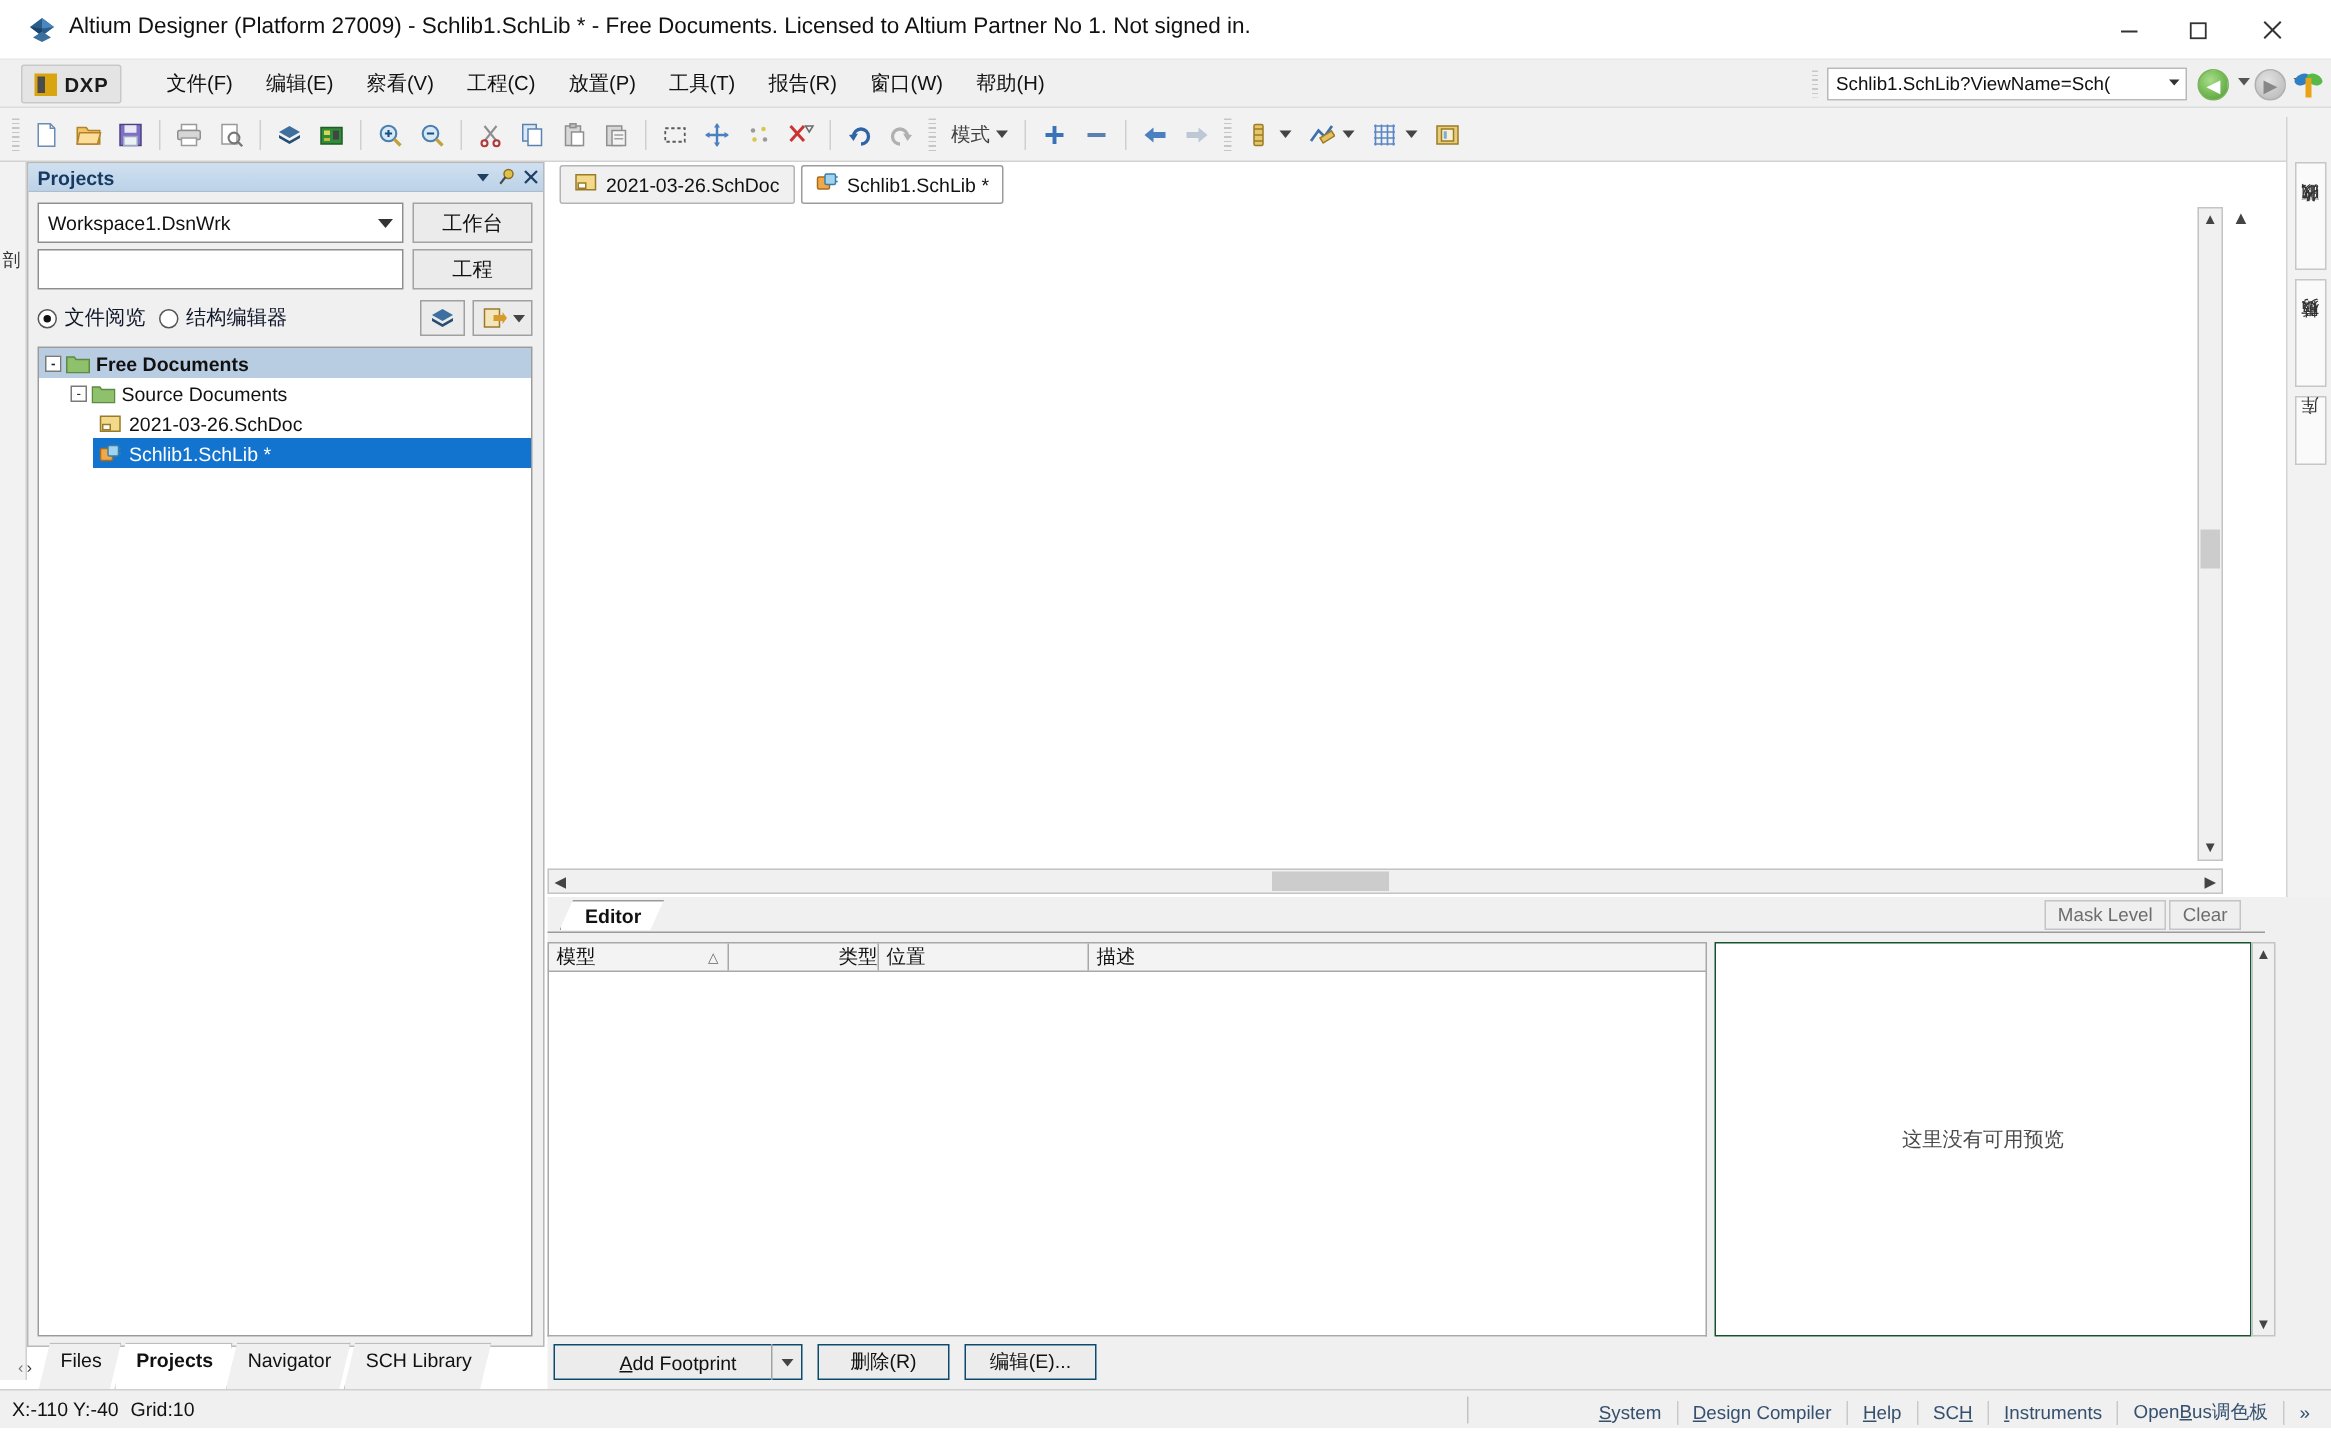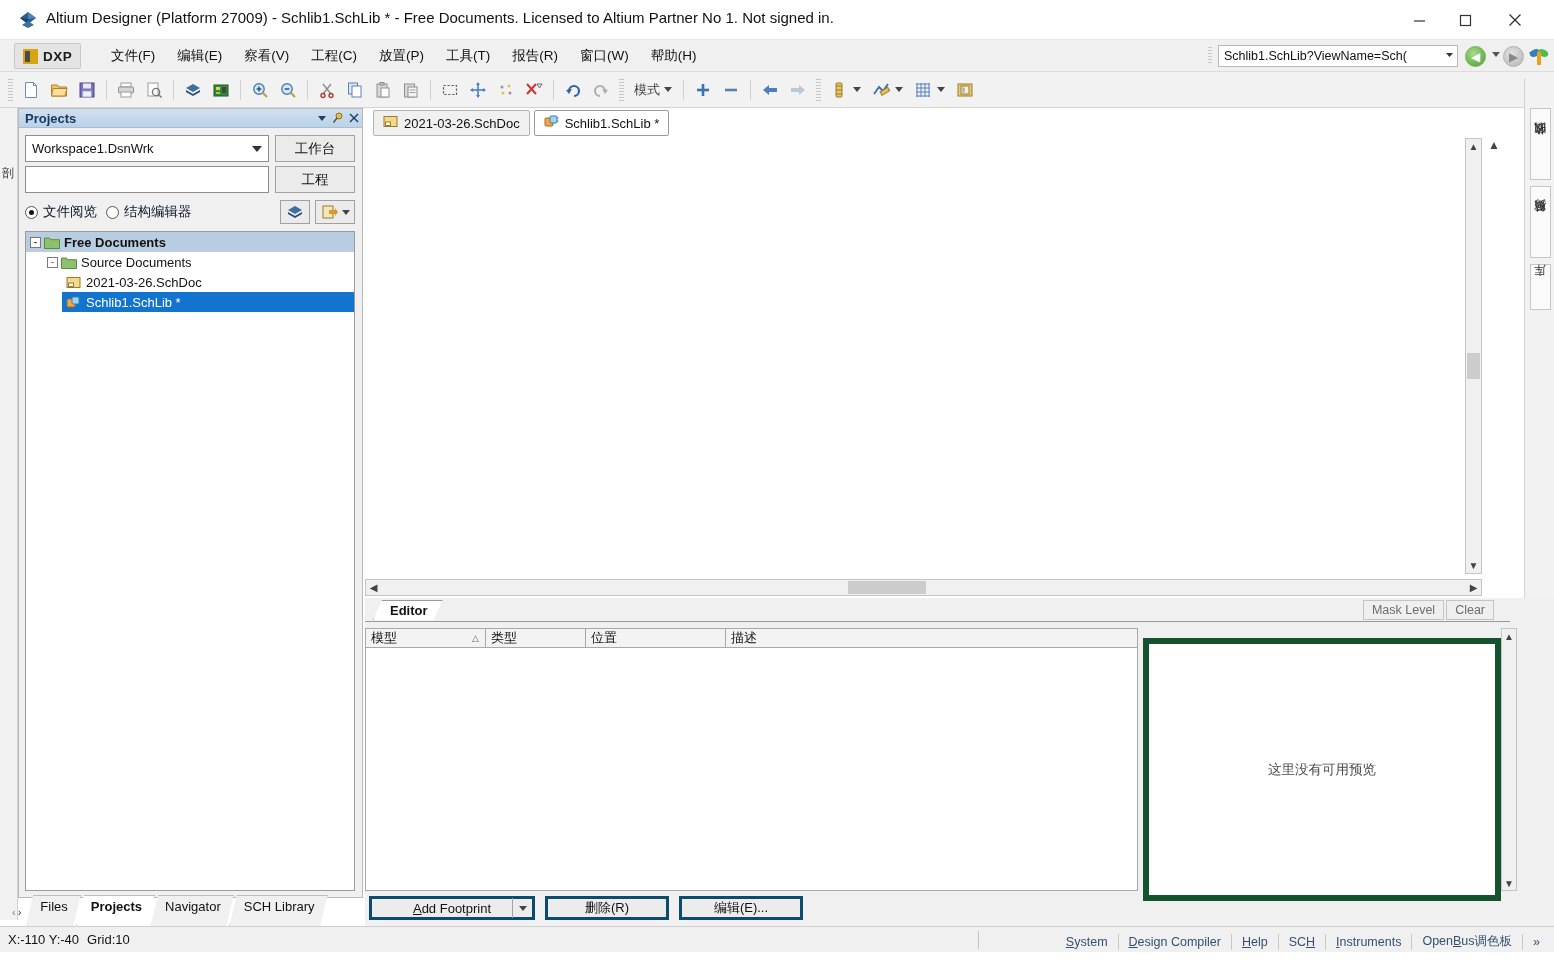--- a/index.html
+++ b/index.html
@@ -255,36 +255,36 @@
   }
   .lh-cell { font-size: 13px; color: #111; padding-left: 5px; border-right: 1px solid #a8a8a8; height: 100%;
     display: flex; align-items: center; position: relative; }
   .lh-sort { position: absolute; right: 6px; font-size: 9px; color: #666; }
   .listbody {
     position: absolute; left: 0; top: 50px; width: 773px; height: 243px;
     background: #fff; border: 1px solid #a8a8a8; border-top: none;
   }
   .preview {
     position: absolute; left: 778px; top: 30px; width: 358px; height: 263px;
-    background: #fff; border: 6px solid #14532d;
+    background: #fff; border: 1px solid #14532d;
     display: flex; align-items: center; justify-content: center;
-    font-size: 13.5px; color: #4a4a4a; margin-top: 10px;
+    font-size: 13.5px; color: #4a4a4a;
   }
   .pv-scroll { position: absolute; left: 1136px; top: 30px; width: 16px; height: 263px;
     background: #f0f0f0; border: 1px solid #c4c4c4; }
   .lowbtns { position: absolute; left: 4px; top: 298px; display: flex; gap: 10px; }
   .lbtn {
-    height: 24px; border: 3px solid #0c4a6e; background: #ececec;
+    height: 24px; border: 1px solid #0c4a6e; background: #ececec;
     display: flex; align-items: center; justify-content: center;
     font-size: 13px; color: #111;
   }
   .lbtn.addfp { width: 166px; justify-content: center; position: relative; }
   .lbtn.addfp .ddpart { position: absolute; right: 0; top: -1px; bottom: -1px; width: 20px;
     border-left: 1px solid #a3a3a3; display: flex; align-items: center; justify-content: center; }
-  .lbtn.w { width: 124px; }
+  .lbtn.w { width: 88px; }
   .lbtn u { text-decoration: underline; }
 
   
   .rightstrip {
     position: absolute; right: 0; top: 78px; width: 30px; height: 520px;
     background: #f2f2f2; border-left: 1px solid #d3d3d3;
   }
   .rtab {
     position: absolute; left: 5px; width: 21px;
     writing-mode: vertical-rl; text-orientation: mixed;
@@ -759,21 +759,21 @@
     <div class="masklvl">
       <span class="mbtn">Mask Level</span>
       <span class="mbtn">Clear</span>
     </div>
 
     <div class="listhdr">
       <span class="lh-cell" style="width:120px;">
         <span>模型</span>
         <span class="lh-sort">△</span>
       </span>
-      <span class="lh-cell" style="width:100px;">
+      <span class="lh-cell" style="width:100px;justify-content:flex-end;">
         <span>类型</span>
       </span>
       <span class="lh-cell" style="width:140px;">
         <span>位置</span>
       </span>
       <span class="lh-cell" style="width:410px;border-right:none;">
         <span>描述</span>
       </span>
     </div>
     <div class="listbody"></div>

